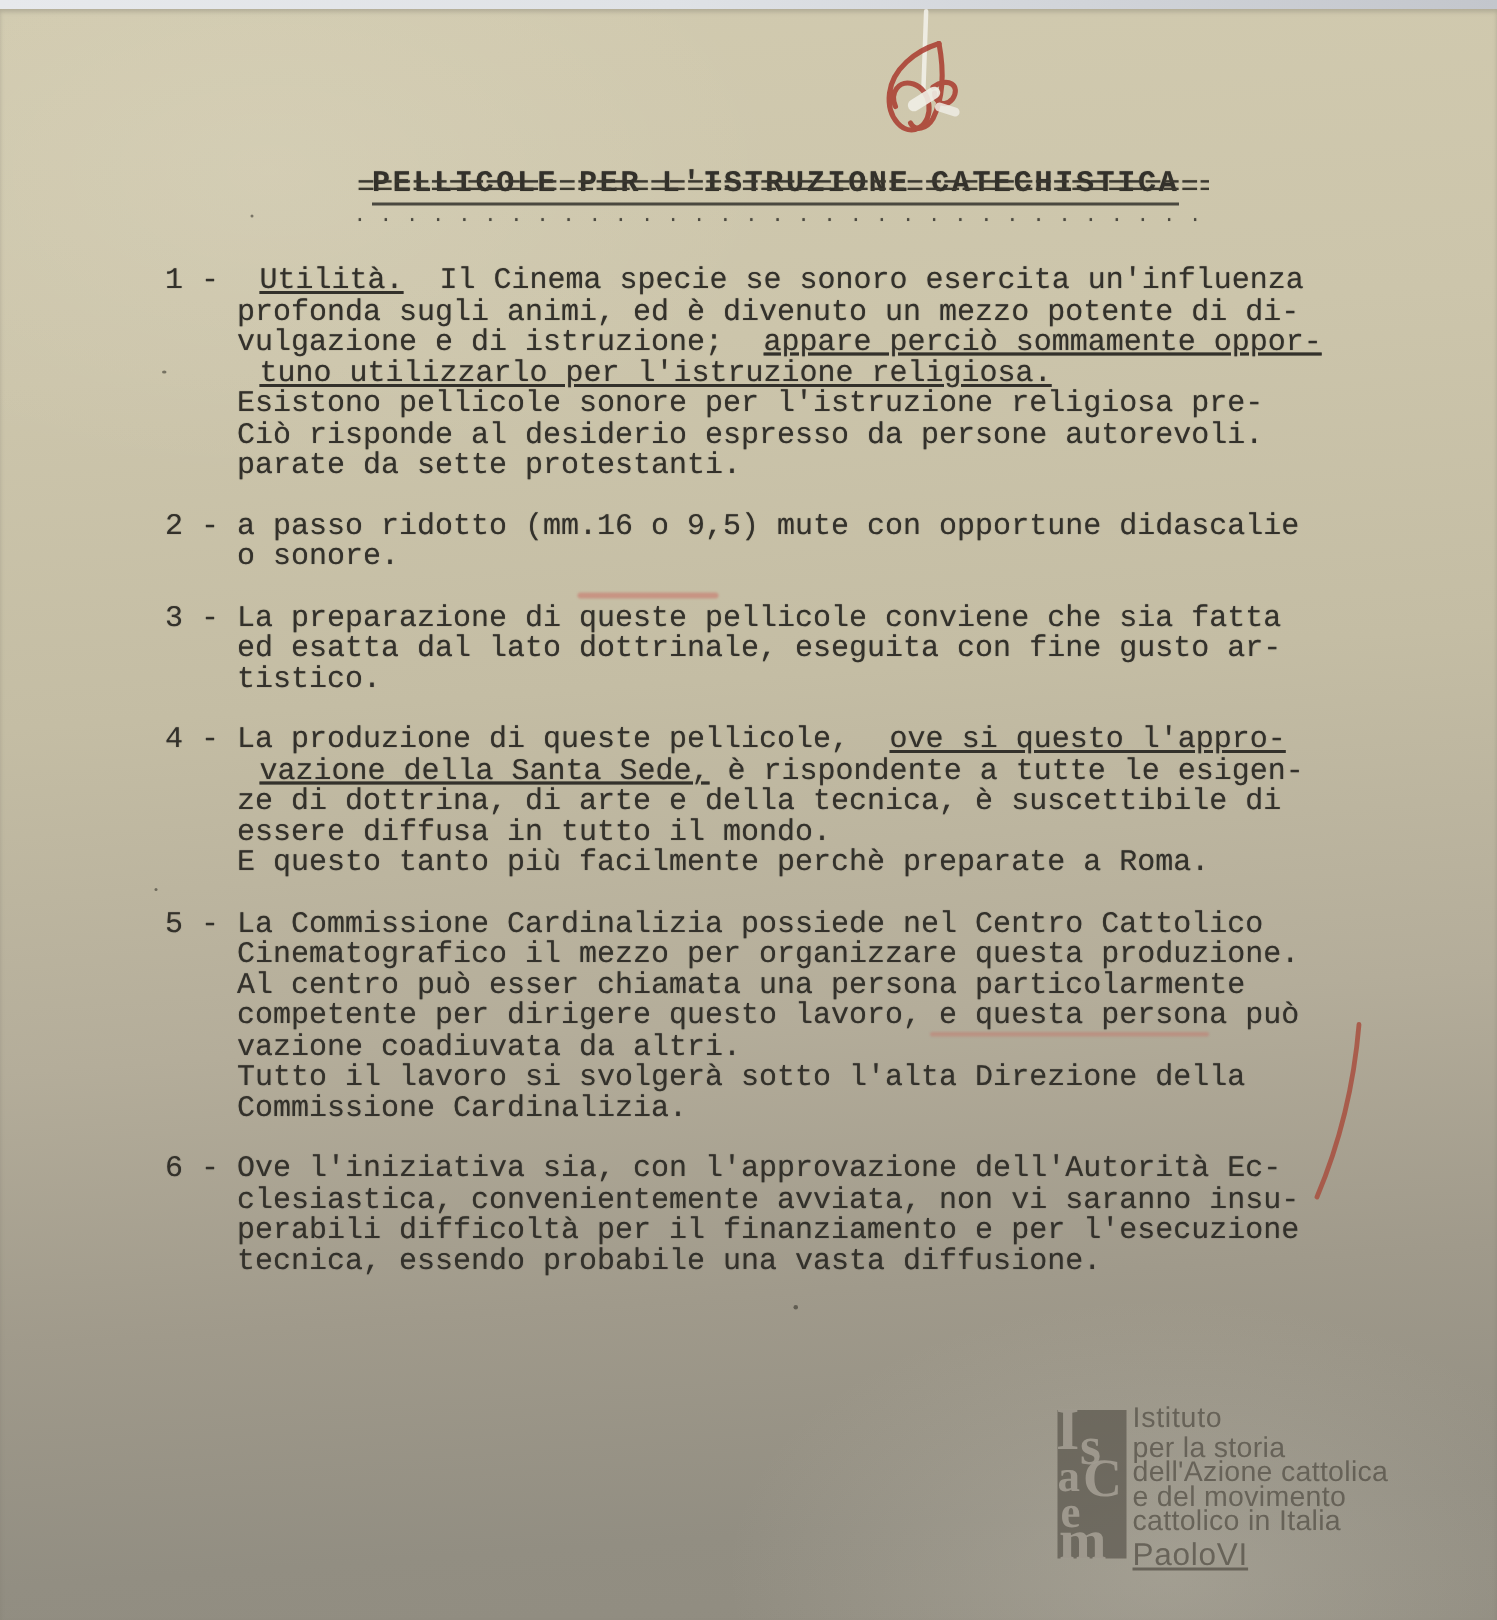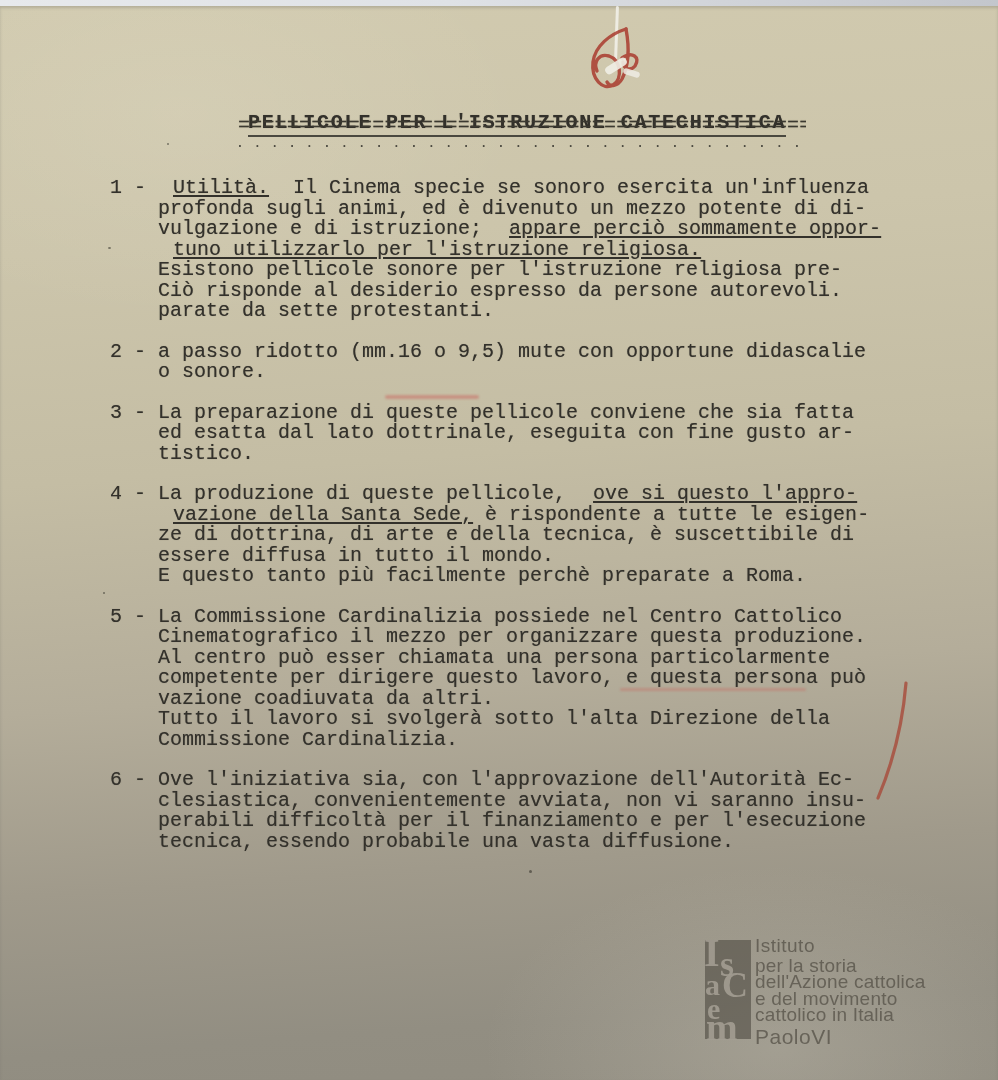--- a/index.html
+++ b/index.html
@@ -66,21 +66,21 @@
   
   .wm { position:absolute; left:705px; top:928px; display:flex; opacity:0.78; }
   .wm-mono { position:relative; flex:none; width:46px; height:99px; margin-top:6px;
     background:rgba(72,68,60,0.72);
     font-family:"Liberation Serif", serif; font-weight:bold; }
   .wm-mono span { position:absolute; line-height:1; color:rgba(164,159,147,0.9); }
   .wm-text { margin-left:4px; font-family:"Liberation Sans", sans-serif;
     color:rgba(77,73,64,0.88); white-space:nowrap; }
   .wm-big   { font-size:19px; line-height:24px; letter-spacing:0.5px; }
   .wm-small { font-size:19px; line-height:16.4px; letter-spacing:0.2px; }
-  .wm-big2  { font-size:21px; line-height:25px; letter-spacing:0.5px; }
+  .wm-big2  { font-size:21px; line-height:25px; letter-spacing:0.5px;text-decoration:underline; }
 </style>
 </head>
 <body>
 
 <div class="scan-strip"></div>
 
 <div class="paper">
 
   <div class="white-crease"></div>
   <svg class="scribble" viewBox="0 0 76 84">

